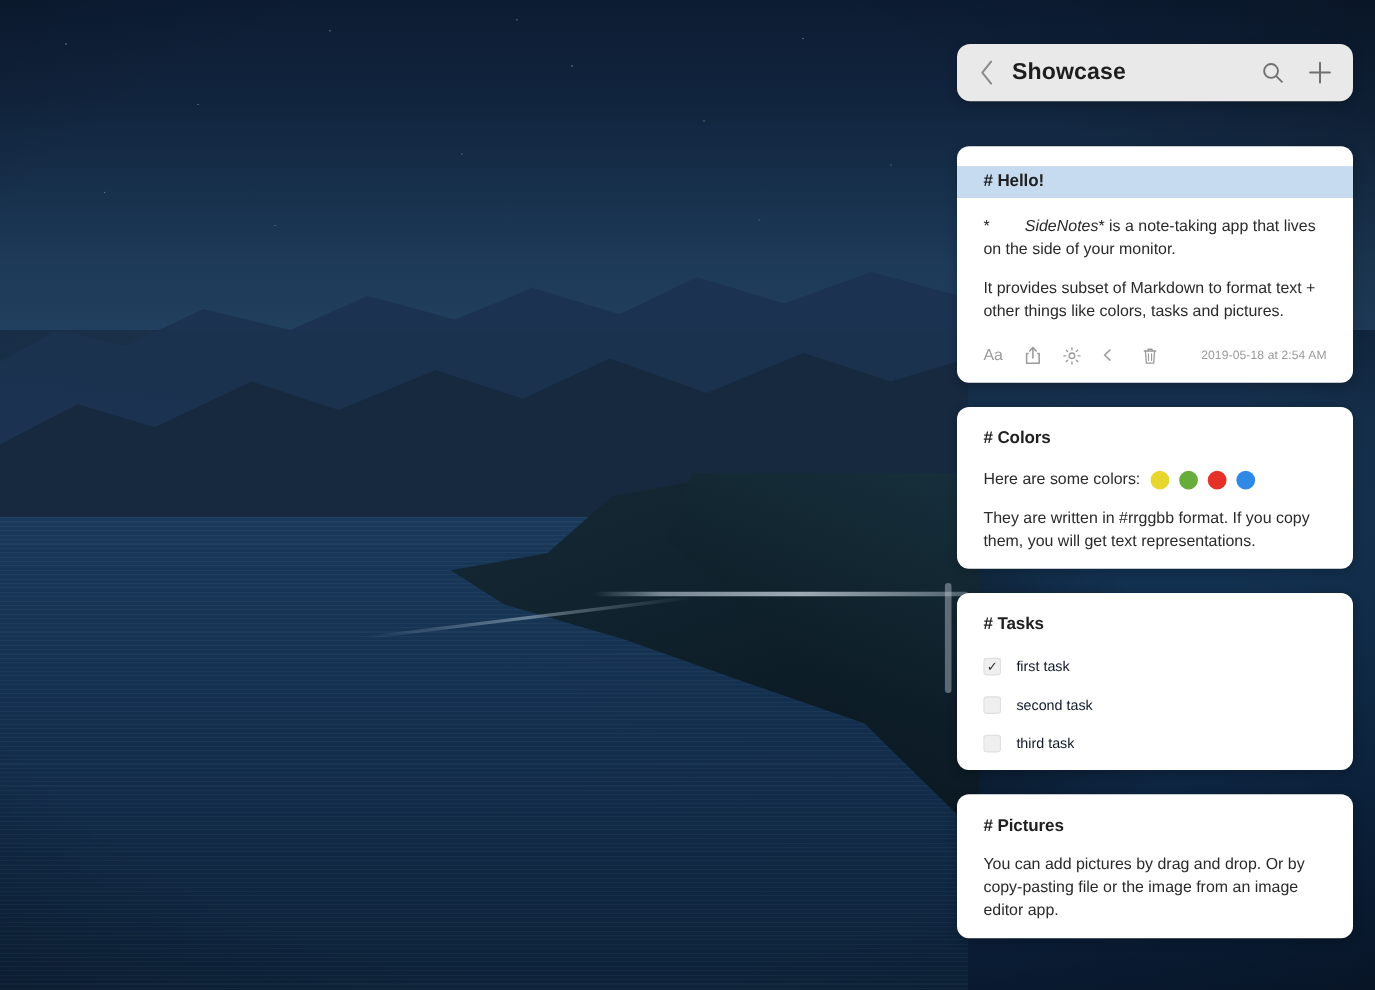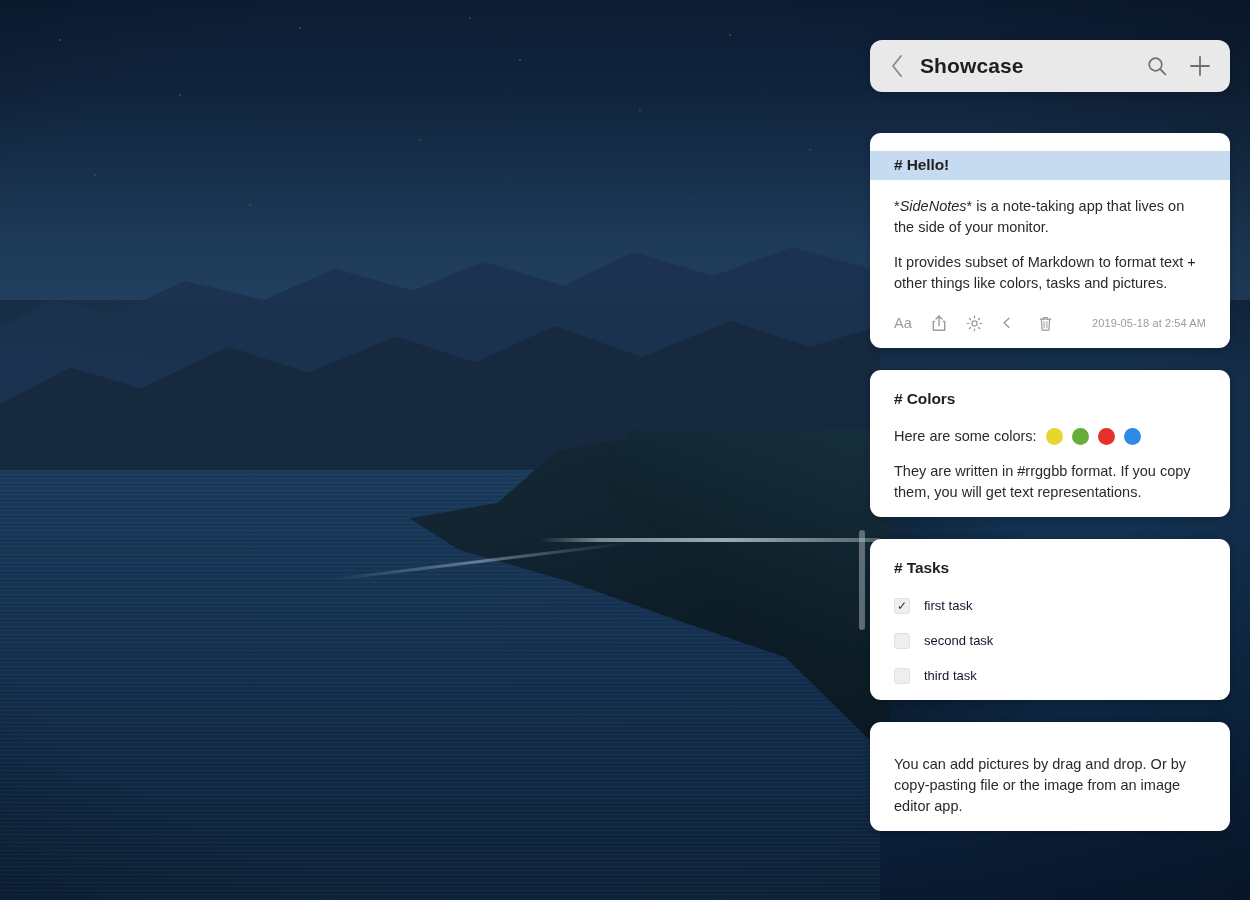--- a/index.html
+++ b/index.html
@@ -196,21 +196,21 @@
     padding: 3px 40px 4px 24px;
     width: calc(100% + 48px);
   }
   .note-p {
     font-size: 14.5px;
     line-height: 21px;
     color: #2a2a2a;
     margin-top: 14px;
   }
   .note-p.first-after-head { margin-top: 16px; }
-  .md-italic { font-style: italic; }
+  .md-italic { font-style: italic; margin-left: 32px; }
 
   
   .card-toolbar {
     display: flex;
     align-items: center;
     margin-top: 18px;
     height: 22px;
     text-align: right;
   }
   .tool-btn {
@@ -389,18 +389,19 @@
         </div>
         <div class="task-row">
           <span class="checkbox">
             <span style="font-size:12px;line-height:1;"></span>
           </span>
           <span class="task-label">third task</span>
         </div>
       </div>
 
       <div class="note-card">
+        <div class="note-heading"># Pictures</div>
         <div class="note-p">You can add pictures by drag and drop. Or by copy-pasting file or the image from an image editor app.</div>
       </div>
 
     </div>
   </div>
 </div>
 
 </body></html>

